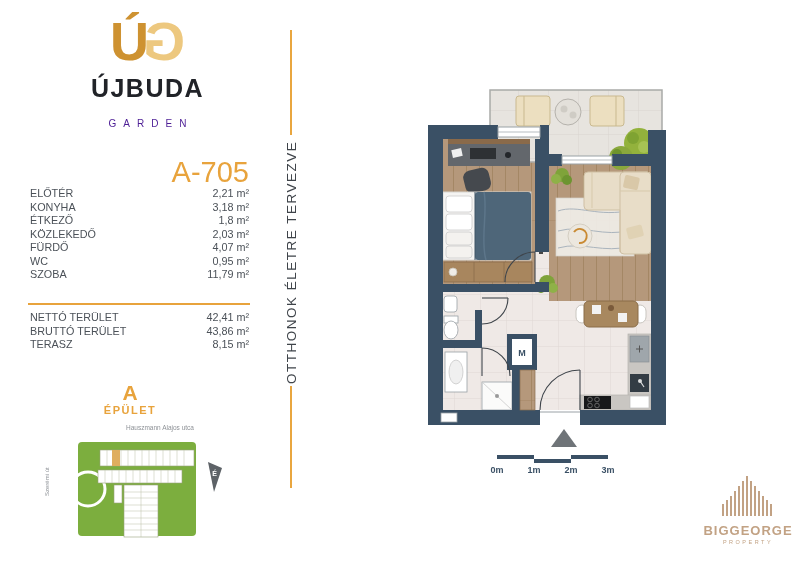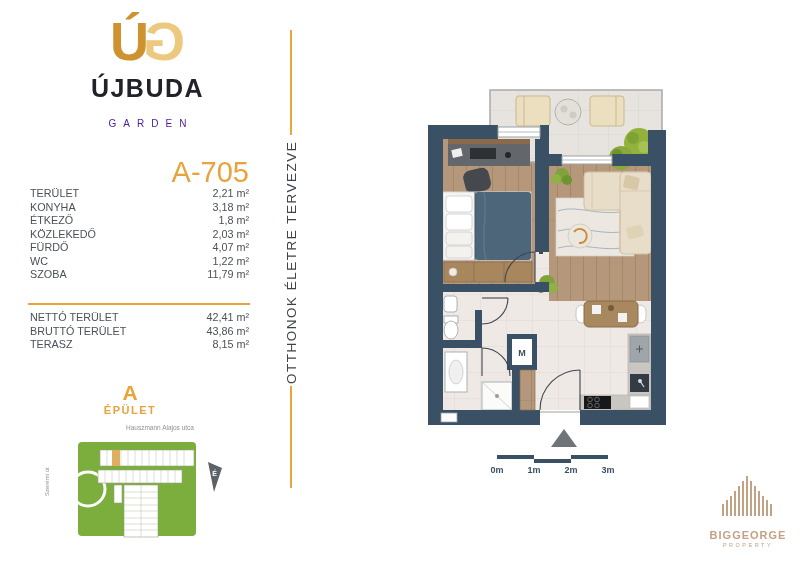--- a/index.html
+++ b/index.html
@@ -36,61 +36,61 @@
   .plan{left:428px;top:86px;width:238px;height:339px;}
   .entry-tri{left:551px;top:429px;width:0;height:0;
              border-left:13px solid transparent;border-right:13px solid transparent;
              border-bottom:18px solid #6f7478;}
   .scalebar{left:483px;top:452px;width:140px;height:28px;font-weight:bold;}
   .scalebar .seg{position:absolute;height:4px;width:37px;background:#3A5065;}
   .scalebar .lab{position:absolute;top:13px;width:28px;text-align:center;font-size:9px;color:#3A5065;}
   
   .disclaimer{left:260px;top:531px;width:480px;text-align:center;font-size:8.7px;color:#999;}
   .biggeorge{left:700px;top:472px;width:96px;text-align:center;color:#C2A284;}
-  .bg-name{font-size:11px;font-weight:700;letter-spacing:1px;margin-top:7px;text-align:center;}
+  .bg-name{font-size:13px;font-weight:700;letter-spacing:1px;margin-top:1px;text-align:center;}
   .bg-sub{font-size:5.5px;letter-spacing:2.5px;margin-top:1px;}
   svg text{font-family:"Liberation Sans",sans-serif;}
 </style>
 </head>
 <body>
 
 <div class="page">
 
   <div class="abs logo-wrap">
     <div class="monogram"><span class="mono-u">Ú</span><span class="mono-g">G</span></div>
     <div class="brand-name">ÚJBUDA</div>
     <div class="brand-sub">GARDEN</div>
   </div>
 
   <div class="abs unit-id">A-705</div>
 
   <div class="abs rooms">
     <div class="row">
-        <span>TERÜLET</span>
+        <span>ELŐTÉR</span>
         <span>2,21 m²</span>
       </div>
     <div class="row">
         <span>KONYHA</span>
         <span>3,18 m²</span>
       </div>
     <div class="row">
         <span>ÉTKEZŐ</span>
         <span>1,8 m²</span>
       </div>
     <div class="row">
         <span>KÖZLEKEDŐ</span>
         <span>2,03 m²</span>
       </div>
     <div class="row">
         <span>FÜRDŐ</span>
         <span>4,07 m²</span>
       </div>
     <div class="row">
         <span>WC</span>
-        <span>1,22 m²</span>
+        <span>0,95 m²</span>
       </div>
     <div class="row">
         <span>SZOBA</span>
         <span>11,79 m²</span>
       </div>
   </div>
 
   <div class="abs gold-rule"></div>
 
   <div class="abs totals">

